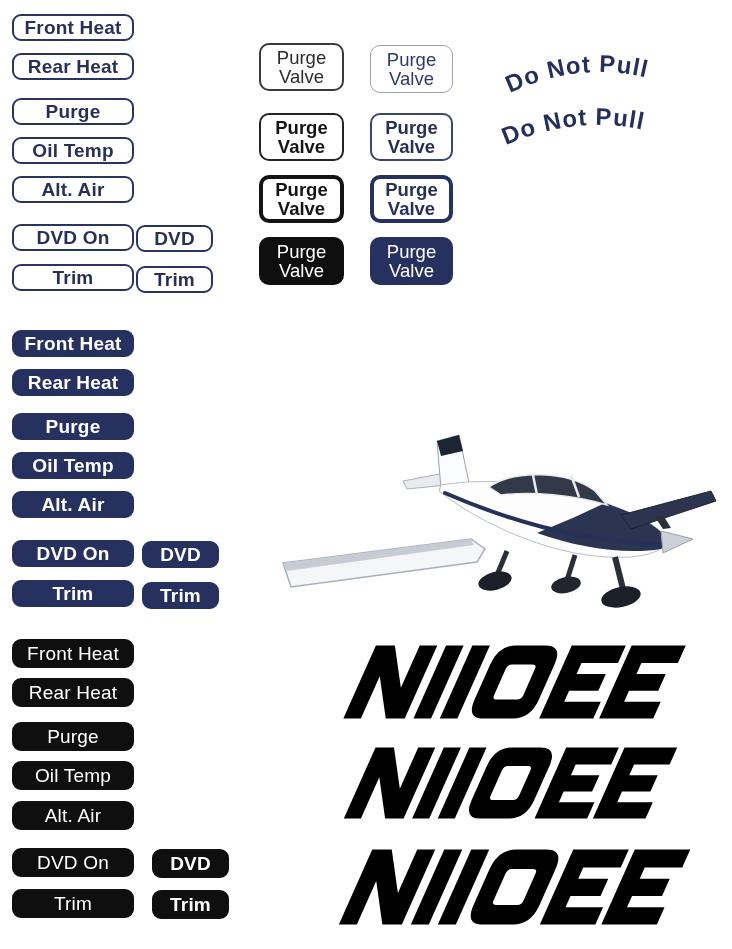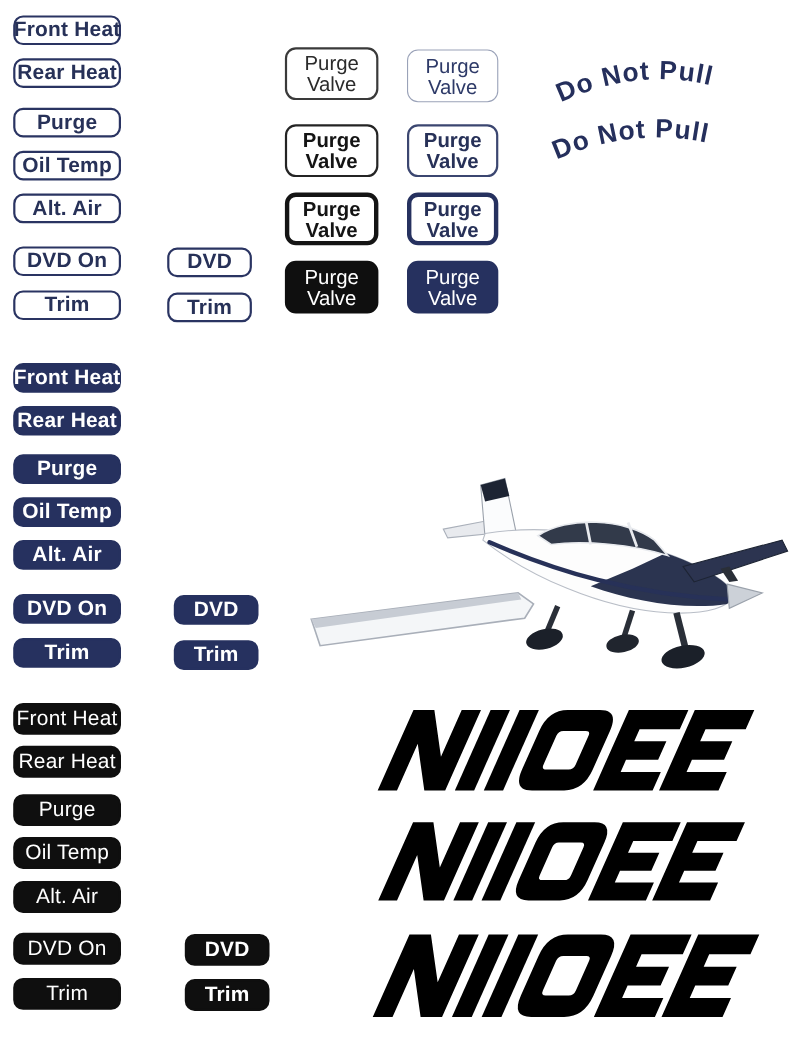--- a/index.html
+++ b/index.html
@@ -6,23 +6,23 @@
   html,body { background:#ffffff; }
   body { font-family:"Liberation Sans", sans-serif; }
   .sheet {
     position:relative; width:732px; height:949px; background:#ffffff;
     overflow:hidden; margin:0 auto;
   }
   
   .lbl {
     position:absolute; display:flex; align-items:center; justify-content:center;
     border-radius:9px; font-size:19px; letter-spacing:0.2px; white-space:nowrap;
-    width:98px; height:27px;
+    width:122px; height:27px;
   }
-  .lbl.side { width:77px;margin-left:16px; }
+  .lbl.side { width:77px; }
   .lbl.outline { background:#ffffff; border:2.5px solid #2a3462; color:#273158; font-weight:bold; }
   .lbl.navyfill { background:#26315f; border:2.5px solid #26315f; color:#ffffff; font-weight:bold; }
   .lbl.blackfill { background:#0f0f0f; border:2.5px solid #0f0f0f; color:#ffffff; font-weight:normal; height:29px; }
   .lbl.blackfill.bold { font-weight:bold; }
   
   .pv {
     position:absolute; width:85px; height:48px; border-radius:10px;
     display:flex; flex-direction:column; align-items:center; justify-content:center;
     font-size:18.5px; line-height:1.03; text-align:center; background:#ffffff;
   }

